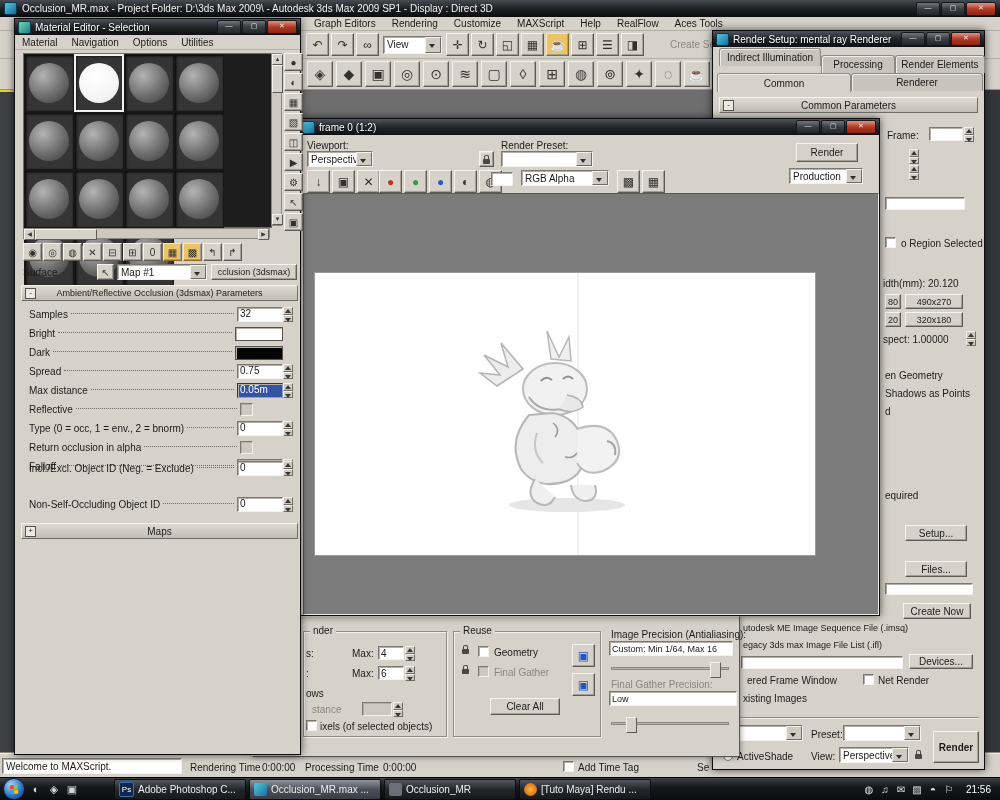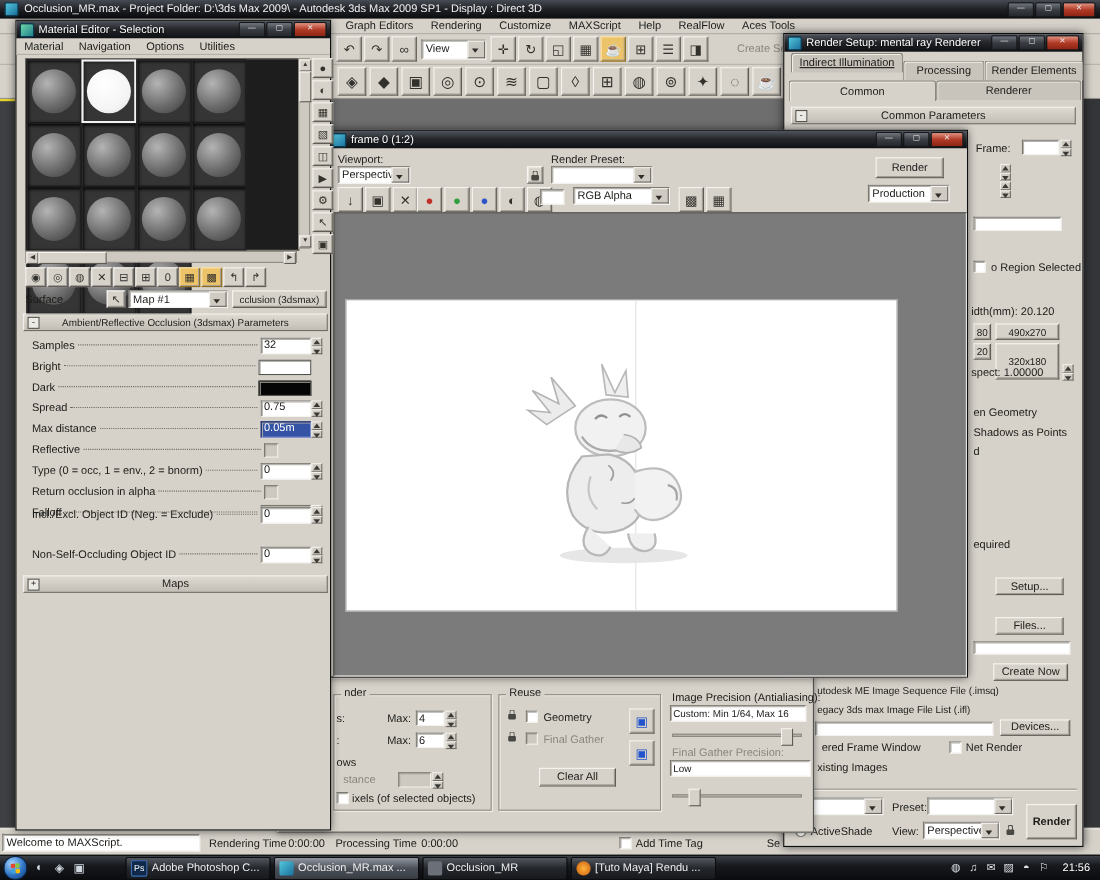--- a/index.html
+++ b/index.html
@@ -198,21 +198,21 @@
     <div class="tbarV">
       <span class="appico"></span>
       <span class="cap">Render Setup: mental ray Renderer</span>
       <span class="wbtns">
         <span class="wb">—</span>
         <span class="wb">▢</span>
         <span class="wb close">✕</span>
       </span>
     </div>
 
-    <span class="tab" style="left:6px;top:17px;width:100px;text-decoration:underline;">Indirect Illumination</span>
+    <span class="tab" style="left:6px;top:17px;width:100px;">Indirect Illumination</span>
     <span class="tab" style="left:108px;top:24px;width:72px;">Processing</span>
     <span class="tab" style="left:182px;top:24px;width:88px;">Render Elements</span>
     <span class="tab sel" style="left:4px;top:42px;width:132px;height:18px;">Common</span>
     <span class="tab" style="left:138px;top:42px;width:130px;">Renderer</span>
     <div class="ro" style="left:6px;top:66px;width:257px;height:14px;font-size:10px;">
       <span class="pm">-</span>
       <span>Common Parameters</span>
     </div>
 
     <span class="lbl abs" style="left:174px;top:99px;">Frame:</span>
@@ -229,21 +229,21 @@
         <i class="u"></i>
         <i class="d"></i>
       </span>
     <span class="sunken abs" style="left:172px;top:166px;width:80px;height:13px;"></span>
     <span class="cbx abs" style="left:172px;top:206px;"></span>
     <span class="lbl abs" style="left:188px;top:207px;">o Region Selected</span>
     <span class="lbl abs" style="left:170px;top:247px;">idth(mm):  20.120</span>
     <span class="btn abs f9" style="left:172px;top:263px;width:16px;height:15px;">80</span>
     <span class="btn abs f9" style="left:192px;top:263px;width:58px;height:15px;">490x270</span>
     <span class="btn abs f9" style="left:172px;top:281px;width:16px;height:15px;">20</span>
-    <span class="btn abs f9" style="left:192px;top:281px;width:58px;height:33px;">320x180</span>
+    <span class="btn abs f9" style="left:192px;top:281px;width:58px;height:15px;">320x180</span>
     <span class="lbl abs" style="left:170px;top:303px;">spect:  1.00000</span>
     <span class="spin abs" style="left:253px;top:300px;">
         <i class="u"></i>
         <i class="d"></i>
       </span>
     <span class="lbl abs" style="left:172px;top:339px;">en Geometry</span>
     <span class="lbl abs" style="left:172px;top:357px;">Shadows as Points</span>
     <span class="lbl abs" style="left:172px;top:375px;">d</span>
     <span class="lbl abs" style="left:172px;top:459px;">equired</span>
     <span class="btn abs" style="left:192px;top:494px;width:62px;height:16px;">Setup...</span>

